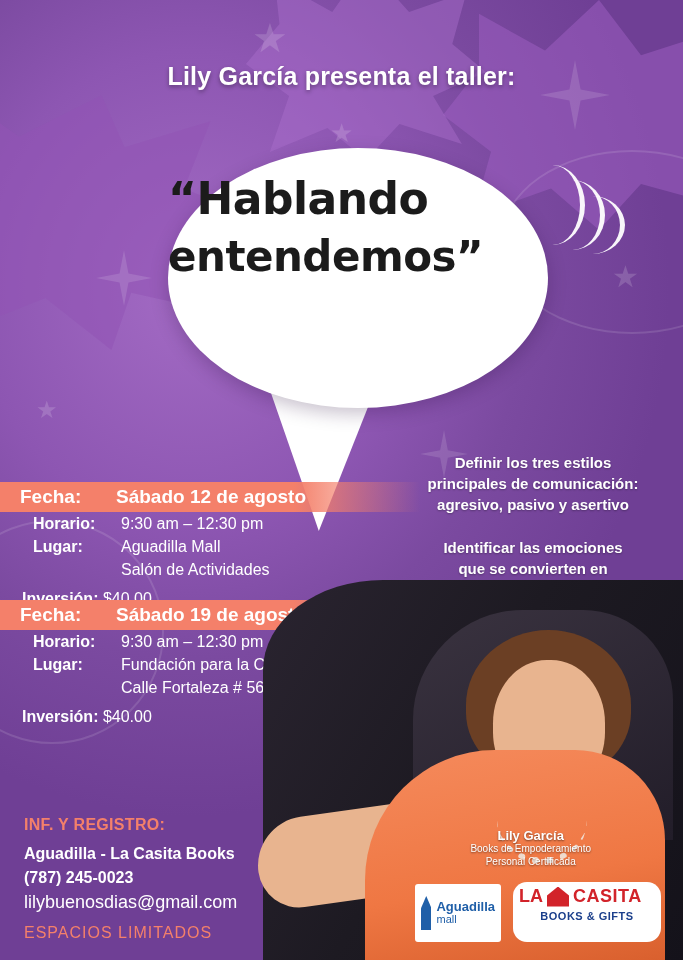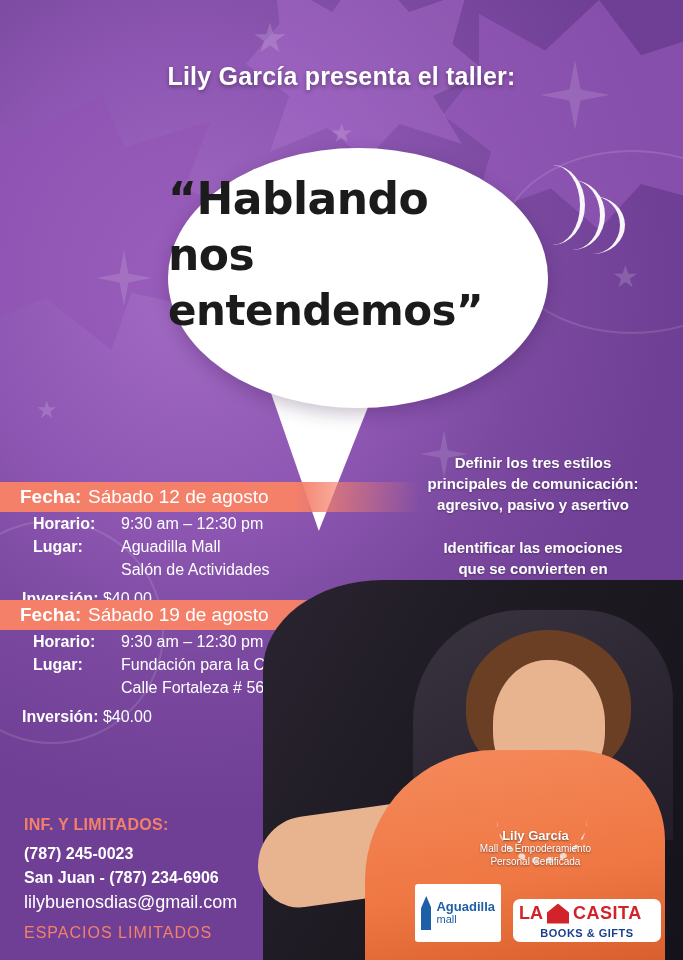--- a/index.html
+++ b/index.html
@@ -155,21 +155,22 @@
   }
   .date-band .lbl {
     font-size: 19px;
     font-weight: bold;
     padding-left: 20px;
     width: 88px;
     box-sizing: border-box;
   }
   .date-band .val {
     font-size: 19px;
-    font-weight: normal;
+    font-weight: bold;
+    margin-left: 28px;
   }
   .row {
     display: flex;
     padding-left: 33px;
     font-size: 16px;
     line-height: 23px;
   }
   .row .k { width: 88px; flex: none; font-weight: bold; }
   .row .v { font-weight: normal; }
   .row.cont .k { visibility: hidden; }
@@ -312,23 +313,23 @@
   }
   .logo-mall .txt { color: #1f5fa8; line-height: 13px; }
   .logo-mall .t1 { font-size: 13px; font-weight: bold; }
   .logo-mall .t2 { font-size: 11px; }
 
   .logo-casita {
     position: absolute;
     right: 22px;
     bottom: 18px;
     width: 148px;
-    height: 43px;
+    height: 60px;
     background: #ffffff;
-    border-radius: 7px;
+    border-radius: 14px;
     padding: 4px 6px;
     box-sizing: border-box;
   }
   .logo-casita .row1 { display: flex; align-items: center; }
   .logo-casita .la {
     color: #d2232a; font-size: 18px; font-weight: bold; margin-right: 4px;
   }
   .logo-casita .house {
     width: 22px; height: 20px; background: #d2232a;
     clip-path: polygon(50% 0%, 100% 45%, 100% 100%, 0% 100%, 0% 45%);
@@ -363,21 +364,20 @@
   <div class="headline">Lily García presenta el taller:</div>
 
   <div class="bubble-tail"></div>
   <div class="bubble"></div>
   <div class="swoosh" style="left:520px; top:165px;"></div>
   <div class="swoosh" style="left:540px; top:180px; height:70px;"></div>
   <div class="swoosh" style="left:560px; top:196px; height:58px;"></div>
 
   <div class="bubble-text">
     <div class="bubble-line bl1">“Hablando</div>
-    <div class="bubble-line bl2">nos</div>
     <div class="bubble-line bl3">entendemos”</div>
   </div>
 
   <div class="info-right">
     <div class="blk1">
       <div>Definir los tres estilos</div>
       <div>principales de comunicación:</div>
       <div>agresivo, pasivo y asertivo</div>
     </div>
     <div class="blk2">
@@ -436,28 +436,28 @@
   <div class="chair"></div>
   <div class="chair-back"></div>
   <div class="person-arm"></div>
   <div class="person-hair"></div>
   <div class="person-face"></div>
   <div class="person-body"></div>
   <div class="necklace"></div>
 
   <div class="credit">
     <div class="nm">Lily García</div>
-    <div class="rl">Mall de Empoderamiento</div>
+    <div class="rl">Books de Empoderamiento</div>
     <div class="rl">Personal Certificada</div>
   </div>
 
   <div class="contact">
-    <div class="title">INF. Y LIMITADOS:</div>
+    <div class="title">INF. Y REGISTRO:</div>
+    <div class="line">Aguadilla - La Casita Books</div>
     <div class="line">(787) 245-0023</div>
-    <div class="line">San Juan - (787) 234-6906</div>
     <div class="line small">lilybuenosdias@gmail.com</div>
     <div class="limit">ESPACIOS LIMITADOS</div>
   </div>
 
   <div class="logo-mall">
     <div class="mark"></div>
     <div class="txt">
       <div class="t1">Aguadilla</div>
       <div class="t2">mall</div>
     </div>

